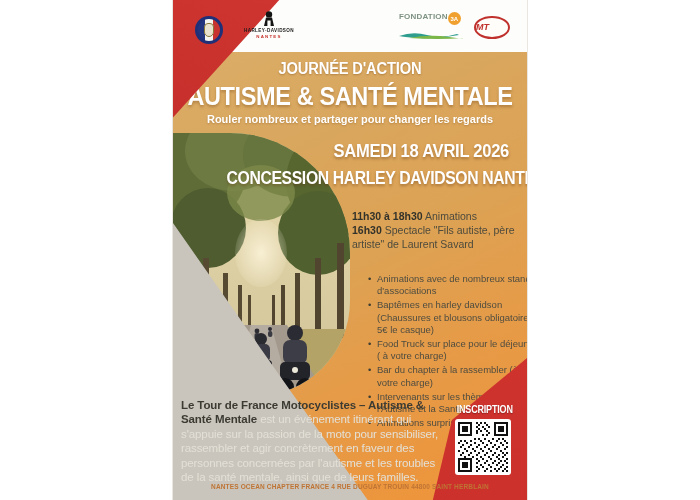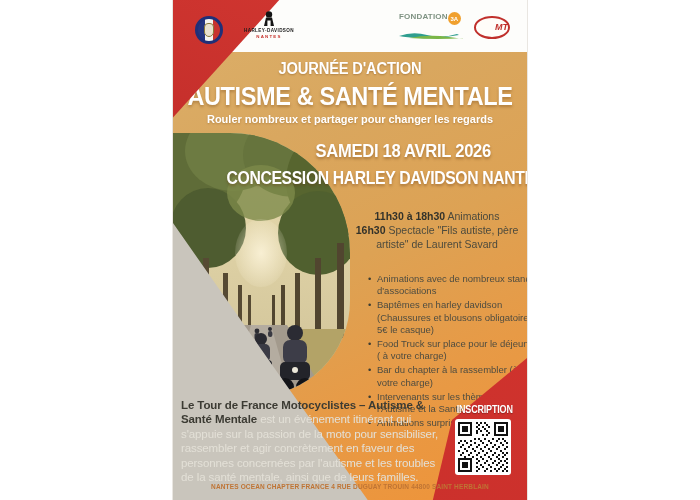--- a/index.html
+++ b/index.html
@@ -35,46 +35,46 @@
   .adps-row{display:flex;align-items:flex-end;}
   .adps-word{font-size:15px;font-weight:700;font-style:italic;color:#d6187e;letter-spacing:-.3px;line-height:1;}
   .adps-sub{font-size:3.8px;color:#d6187e;letter-spacing:1px;margin:2px 0 0 17px;font-weight:700;}
   .fondation{left:226px;top:12px;width:70px;}
   .fond-row{display:flex;align-items:flex-start;gap:0;}
   .fond-word{font-size:8px;font-weight:700;color:#7e9282;letter-spacing:.2px;}
   .fond-badge{width:13px;height:13px;border-radius:50%;background:#f0a02e;color:#ffffff;
     font-size:6px;font-weight:700;display:flex;align-items:center;justify-content:center;}
   .fond-wave{margin-top:2px;height:8px;}
   .mt{left:301px;top:16px;width:36px;height:23px;border:2px solid #c0302c;border-radius:50%;
-    background:#fffdf9;box-sizing:border-box;display:flex;align-items:center;justify-content:flex-end;}
+    background:#fffdf9;box-sizing:border-box;display:flex;align-items:center;justify-content:flex-start;}
   .mt-word{font-size:9px;font-weight:700;font-style:italic;color:#c0302c;line-height:1;}
 
   
   .head{position:absolute;left:0;right:0;z-index:2;text-align:center;color:#ffffff;}
   .kicker{top:60px;font-size:16px;font-weight:700;letter-spacing:-.2px;transform:scaleX(.92);
     text-shadow:0 1px 2px rgba(100,55,10,.35);}
   .title{top:82px;font-size:25px;font-weight:700;letter-spacing:-.4px;transform:scaleX(.94);
     text-shadow:0 2px 3px rgba(100,55,10,.35);}
   .subtitle{top:113px;font-size:11px;font-weight:700;text-shadow:0 1px 2px rgba(100,55,10,.3);}
 
   
   .photo{position:absolute;left:0;top:133px;width:177px;height:263px;
     border-radius:0 120px 95px 0;overflow:hidden;z-index:1;}
   .photo svg{display:block;}
 
   
-  .date-block{position:absolute;left:0;right:4px;top:141px;z-index:5;text-align:center;color:#ffffff;}
+  .date-block{position:absolute;left:0;right:4px;top:141px;z-index:5;text-align:right;color:#ffffff;}
   .date-line1{font-size:18px;font-weight:700;letter-spacing:-.3px;transform:scaleX(.92);
     text-shadow:0 2px 3px rgba(95,50,10,.4);white-space:nowrap;padding-left:120px;}
   .date-line2{font-size:17.5px;font-weight:700;letter-spacing:-.4px;transform:scaleX(.9);
     text-shadow:0 2px 3px rgba(95,50,10,.4);white-space:nowrap;margin-top:6px;padding-left:40px;}
 
   
   .schedule{position:absolute;left:179px;top:209px;width:170px;z-index:2;
-    font-size:10.5px;line-height:14px;color:#4c4a3d;text-align:center;}
+    font-size:10.5px;line-height:14px;color:#4c4a3d;}
   .schedule b{color:#33322a;}
   
   .activities{position:absolute;left:179px;top:257px;width:172px;z-index:2;
     margin:16px;padding:0;list-style:none;font-size:9.5px;line-height:12.4px;color:#4e4c40;}
   .activities li{padding-left:9px;position:relative;margin-bottom:1.5px;}
   .activities li::before{content:"•";position:absolute;left:0;top:0;color:#3e3d32;}
 
   
   .gray-triangle{position:absolute;left:0;top:0;width:100%;height:100%;
     background:#c9c5bc;clip-path:polygon(0 44.6%,31% 76%,55% 100%,0 100%);z-index:1;}

